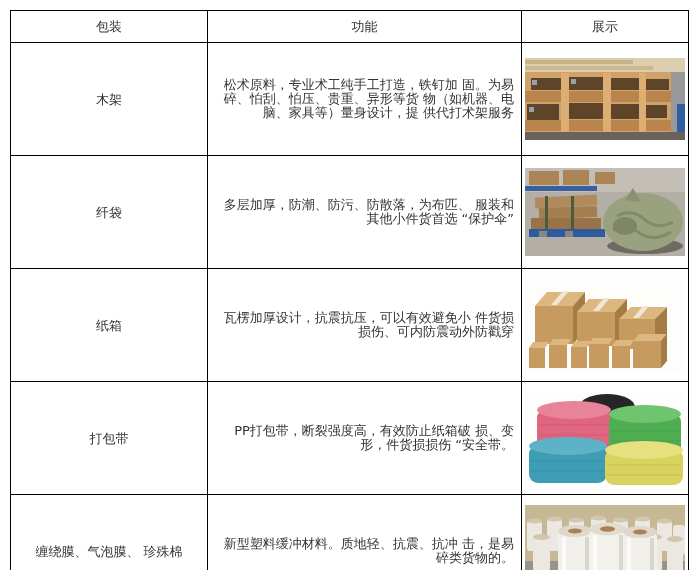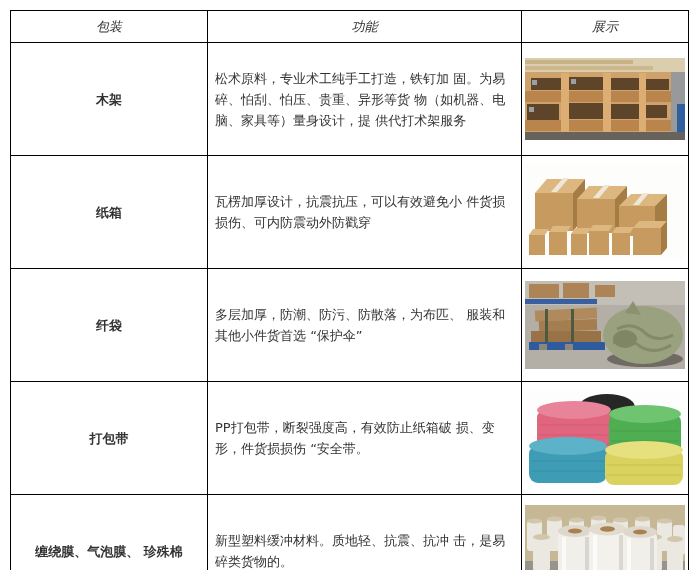--- a/index.html
+++ b/index.html
@@ -17,33 +17,31 @@
   .pack-table th,.pack-table td{
     border:1px solid #000000;
     font-size:13px;
     font-weight:normal;
     vertical-align:middle;
   }
   .pack-table th{
     height:31px;
     text-align:center;
     padding:0;
-    font-style:italic;
   }
   .pack-table td{height:104px;}
   td.cell-name{
     text-align:center;
     padding:0 4px;
     line-height:21px;
-    font-weight:bold;
   }
   td.cell-desc{
-    text-align:left;
+    text-align:right;
     padding:0 7px;
-    line-height:21px;
+    line-height:14px;
   }
   td.cell-img{
     text-align:center;
     padding:4px 2px;
   }
   td.cell-img svg{display:inline-block;vertical-align:middle;}
 </style>
 </head>
 <body>
 
@@ -95,20 +93,56 @@
               <rect x="46" y="21" width="5" height="5"></rect>
             </g>
             <rect x="146" y="14" width="14" height="60" fill="#98999b"></rect>
             <rect x="152" y="46" width="8" height="28" fill="#2f5f9e"></rect>
             <rect x="0" y="74" width="160" height="8" fill="#67625c"></rect>
           </svg>
         </td>
       </tr>
 
       <tr>
+        <td class="cell-name">纤袋</td>
+        <td class="cell-desc">多层加厚，防潮、防污、防散落，为布匹、 服装和其他小件货首选 “保护伞”</td>
+        <td class="cell-img">
+          <svg width="160" height="88" viewBox="0 0 160 88">
+            <rect width="160" height="88" fill="#b3afa7"></rect>
+            <rect x="0" y="0" width="160" height="24" fill="#c3bfb6"></rect>
+
+            <g fill="#ad8455">
+              <rect x="4" y="3" width="30" height="14"></rect>
+              <rect x="38" y="2" width="26" height="15"></rect>
+              <rect x="70" y="4" width="20" height="12"></rect>
+            </g>
+            <rect x="0" y="18" width="72" height="5" fill="#3a5f9e"></rect>
+
+            <g>
+              <rect x="10" y="28" width="62" height="11" fill="#b08a5c" transform="rotate(-3 41 33)"></rect>
+              <rect x="14" y="39" width="58" height="11" fill="#a57e50" transform="rotate(-2 43 44)"></rect>
+              <rect x="6" y="50" width="70" height="11" fill="#997247"></rect>
+              <rect x="20" y="28" width="3" height="33" fill="#4c5b3f"></rect>
+              <rect x="46" y="28" width="3" height="33" fill="#4c5b3f"></rect>
+            </g>
+            <rect x="4" y="61" width="76" height="8" fill="#2e5a9e"></rect>
+            <rect x="14" y="63" width="8" height="6" fill="#8b877f"></rect>
+            <rect x="40" y="63" width="8" height="6" fill="#8b877f"></rect>
+
+            <ellipse cx="120" cy="78" rx="38" ry="8" fill="#6f6b64"></ellipse>
+            <ellipse cx="118" cy="54" rx="40" ry="29" fill="#99a17e"></ellipse>
+            <path d="M100 32 L108 20 L116 34 Z" fill="#8a9271"></path>
+            <path d="M92 48 Q108 40 120 52 Q132 62 148 54" stroke="#828a68" stroke-width="3" fill="none"></path>
+            <path d="M88 62 Q104 56 116 66 Q130 74 146 64" stroke="#828a68" stroke-width="3" fill="none"></path>
+            <ellipse cx="100" cy="58" rx="12" ry="9" fill="#7e8665"></ellipse>
+          </svg>
+        </td>
+      </tr>
+
+      <tr>
         <td class="cell-name">纸箱</td>
         <td class="cell-desc">瓦楞加厚设计，抗震抗压，可以有效避免小 件货损损伤、可内防震动外防戳穿</td>
         <td class="cell-img">
           <svg width="160" height="94" viewBox="0 0 160 94">
             <rect width="160" height="94" fill="#fdfdfc"></rect>
 
             <g>
               <polygon points="10,28 48,28 60,14 22,14" fill="#dcb77f"></polygon>
               <rect x="10" y="28" width="38" height="38" fill="#c79a5f"></rect>
               <polygon points="48,28 60,14 60,52 48,66" fill="#a67c45"></polygon>
@@ -135,56 +169,20 @@
               <rect x="46" y="69" width="16" height="21" fill="#c79a5f"></rect>
                 <polygon points="46,69 62,69 66,63 50,63" fill="#dcb77f"></polygon>
               <rect x="64" y="66" width="20" height="24" fill="#c79a5f"></rect>
                 <polygon points="64,66 84,66 88,60 68,60" fill="#dcb77f"></polygon>
               <rect x="87" y="68" width="18" height="22" fill="#c79a5f"></rect>
                 <polygon points="87,68 105,68 109,62 91,62" fill="#dcb77f"></polygon>
               <rect x="108" y="63" width="28" height="27" fill="#c79a5f"></rect>
                 <polygon points="108,63 136,63 142,56 114,56" fill="#dcb77f"></polygon>
               <polygon points="136,63 142,56 142,83 136,90" fill="#a67c45"></polygon>
             </g>
-          </svg>
-        </td>
-      </tr>
-
-      <tr>
-        <td class="cell-name">纤袋</td>
-        <td class="cell-desc">多层加厚，防潮、防污、防散落，为布匹、 服装和其他小件货首选 “保护伞”</td>
-        <td class="cell-img">
-          <svg width="160" height="88" viewBox="0 0 160 88">
-            <rect width="160" height="88" fill="#b3afa7"></rect>
-            <rect x="0" y="0" width="160" height="24" fill="#c3bfb6"></rect>
-
-            <g fill="#ad8455">
-              <rect x="4" y="3" width="30" height="14"></rect>
-              <rect x="38" y="2" width="26" height="15"></rect>
-              <rect x="70" y="4" width="20" height="12"></rect>
-            </g>
-            <rect x="0" y="18" width="72" height="5" fill="#3a5f9e"></rect>
-
-            <g>
-              <rect x="10" y="28" width="62" height="11" fill="#b08a5c" transform="rotate(-3 41 33)"></rect>
-              <rect x="14" y="39" width="58" height="11" fill="#a57e50" transform="rotate(-2 43 44)"></rect>
-              <rect x="6" y="50" width="70" height="11" fill="#997247"></rect>
-              <rect x="20" y="28" width="3" height="33" fill="#4c5b3f"></rect>
-              <rect x="46" y="28" width="3" height="33" fill="#4c5b3f"></rect>
-            </g>
-            <rect x="4" y="61" width="76" height="8" fill="#2e5a9e"></rect>
-            <rect x="14" y="63" width="8" height="6" fill="#8b877f"></rect>
-            <rect x="40" y="63" width="8" height="6" fill="#8b877f"></rect>
-
-            <ellipse cx="120" cy="78" rx="38" ry="8" fill="#6f6b64"></ellipse>
-            <ellipse cx="118" cy="54" rx="40" ry="29" fill="#99a17e"></ellipse>
-            <path d="M100 32 L108 20 L116 34 Z" fill="#8a9271"></path>
-            <path d="M92 48 Q108 40 120 52 Q132 62 148 54" stroke="#828a68" stroke-width="3" fill="none"></path>
-            <path d="M88 62 Q104 56 116 66 Q130 74 146 64" stroke="#828a68" stroke-width="3" fill="none"></path>
-            <ellipse cx="100" cy="58" rx="12" ry="9" fill="#7e8665"></ellipse>
           </svg>
         </td>
       </tr>
 
       <tr>
         <td class="cell-name">打包带</td>
         <td class="cell-desc">PP打包带，断裂强度高，有效防止纸箱破 损、变形，件货损损伤 “安全带。</td>
         <td class="cell-img">
           <svg width="160" height="94" viewBox="0 0 160 94">
             <rect width="160" height="94" fill="#fdfdfd"></rect>

